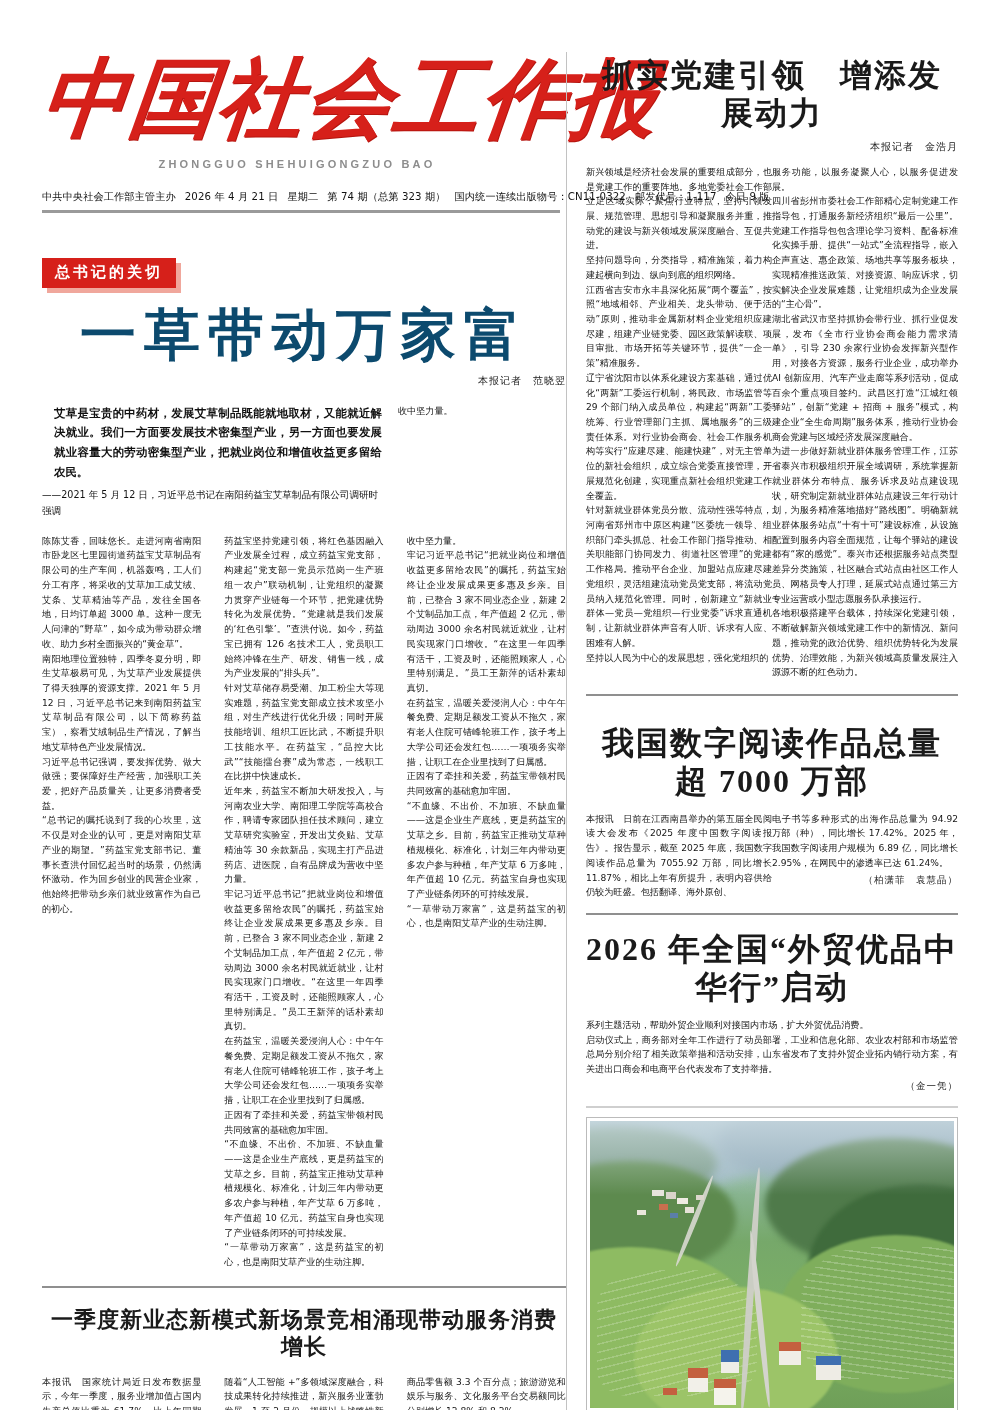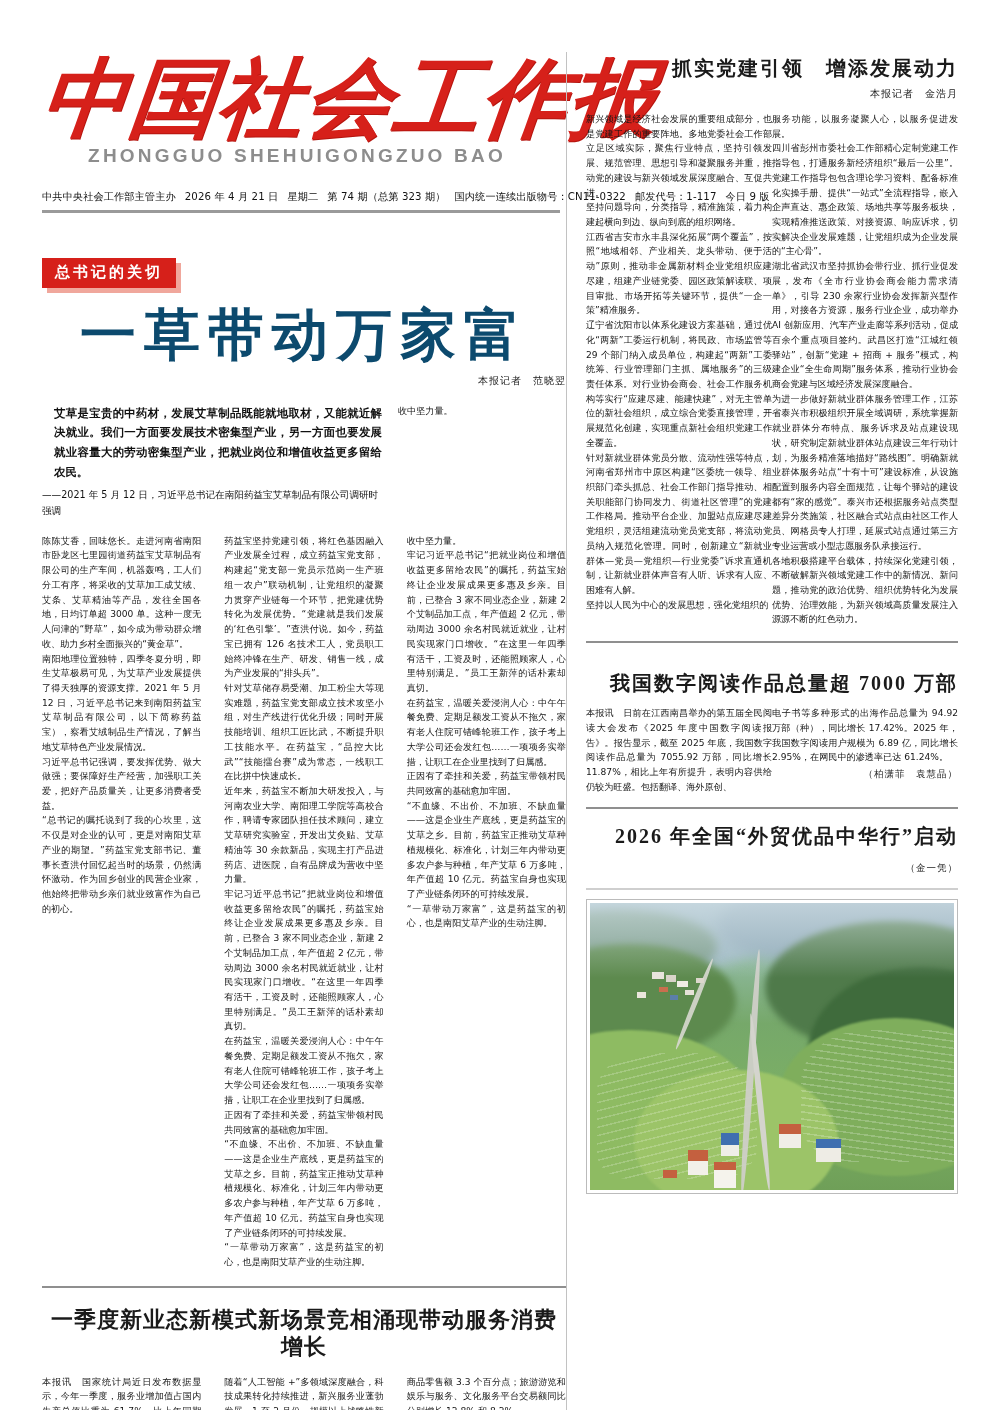--- a/index.html
+++ b/index.html
@@ -19,23 +19,23 @@
   .logo-cn{
     font-family:"Liberation Serif","DejaVu Serif",serif;
     font-size:86px;line-height:1.0;font-weight:700;
     color:#d6201a;letter-spacing:2px;
     font-style:italic;
     transform:skewX(-6deg);
     text-shadow:1px 1px 0 #b5150f;
     white-space:nowrap;
   }
   .logo-py{
-    margin-top:3px;
+    margin-top:16px;
     font-family:"Liberation Sans","DejaVu Sans",sans-serif;
-    font-size:19px;font-weight:700;letter-spacing:3.2px;
+    font-size:11px;font-weight:700;letter-spacing:3.2px;
     color:#8d8d8d;text-align:center;width:510px;
   }
   .masthead-info{
     margin-top:9px;width:518px;
     font-family:"DejaVu Sans","Liberation Sans",sans-serif;
     font-size:10.2px;color:#111;white-space:nowrap;letter-spacing:.1px;
   }
   .masthead-info span{margin-right:9px;}
   .mast-rule{margin-top:6px;width:518px;height:3px;background:#9a9a9a;}
 
@@ -58,22 +58,22 @@
     font-weight:700;font-size:56px;letter-spacing:8px;
     text-align:center;color:#0c4a6e;line-height:1.12;
   }
   .headline-m{
     font-family:"Liberation Serif","DejaVu Serif",serif;
     font-weight:700;font-size:22px;letter-spacing:1px;
     text-align:center;color:#1a1a1a;line-height:1.25;
   }
   .headline-r{
     font-family:"Liberation Serif","DejaVu Serif",serif;
-    font-weight:700;font-size:20px;letter-spacing:2px;
-    text-align:right;color:#1a1a1a;line-height:1.2;
+    font-weight:700;font-size:32px;letter-spacing:2px;
+    text-align:center;color:#1a1a1a;line-height:1.2;
   }
   .byline{
     text-align:right;
     font-family:"DejaVu Sans","Liberation Sans",sans-serif;
     font-size:10px;color:#222;margin-top:7px;letter-spacing:1px;
   }
   .credit{
     text-align:right;
     font-family:"DejaVu Sans","Liberation Sans",sans-serif;
     font-size:9.5px;color:#222;margin-top:3px;letter-spacing:1px;
@@ -224,20 +224,22 @@
         </div>
       </div>
     </div>
 
     <div class="rule-thick" style="margin-top:13px;"></div>
 
     <div style="margin-top:15px;">
       <div class="headline-r">2026 年全国“外贸优品中华行”启动</div>
       <div class="cols2" style="margin-top:11px;">
         <div>
+          <div class="body-txt" style="white-space:pre-line;">系列主题活动，帮助外贸企业顺利对接国内市场，扩大外贸优品消费。
+启动仪式上，商务部对全年工作进行了动员部署，工业和信息化部、农业农村部和市场监管总局分别介绍了相关政策举措和活动安排，山东省发布了支持外贸企业拓内销行动方案，有关进出口商会和电商平台代表发布了支持举措。</div>
           <div class="credit">（金一凭）</div>
         </div>
       </div>
     </div>
 
     <div class="rule" style="margin-top:13px;background:#cfcfcf;height:2px;"></div>
 
     <div style="margin-top:9px;border:1px solid #bbb;padding:3px;">
       <div class="photo">
 

